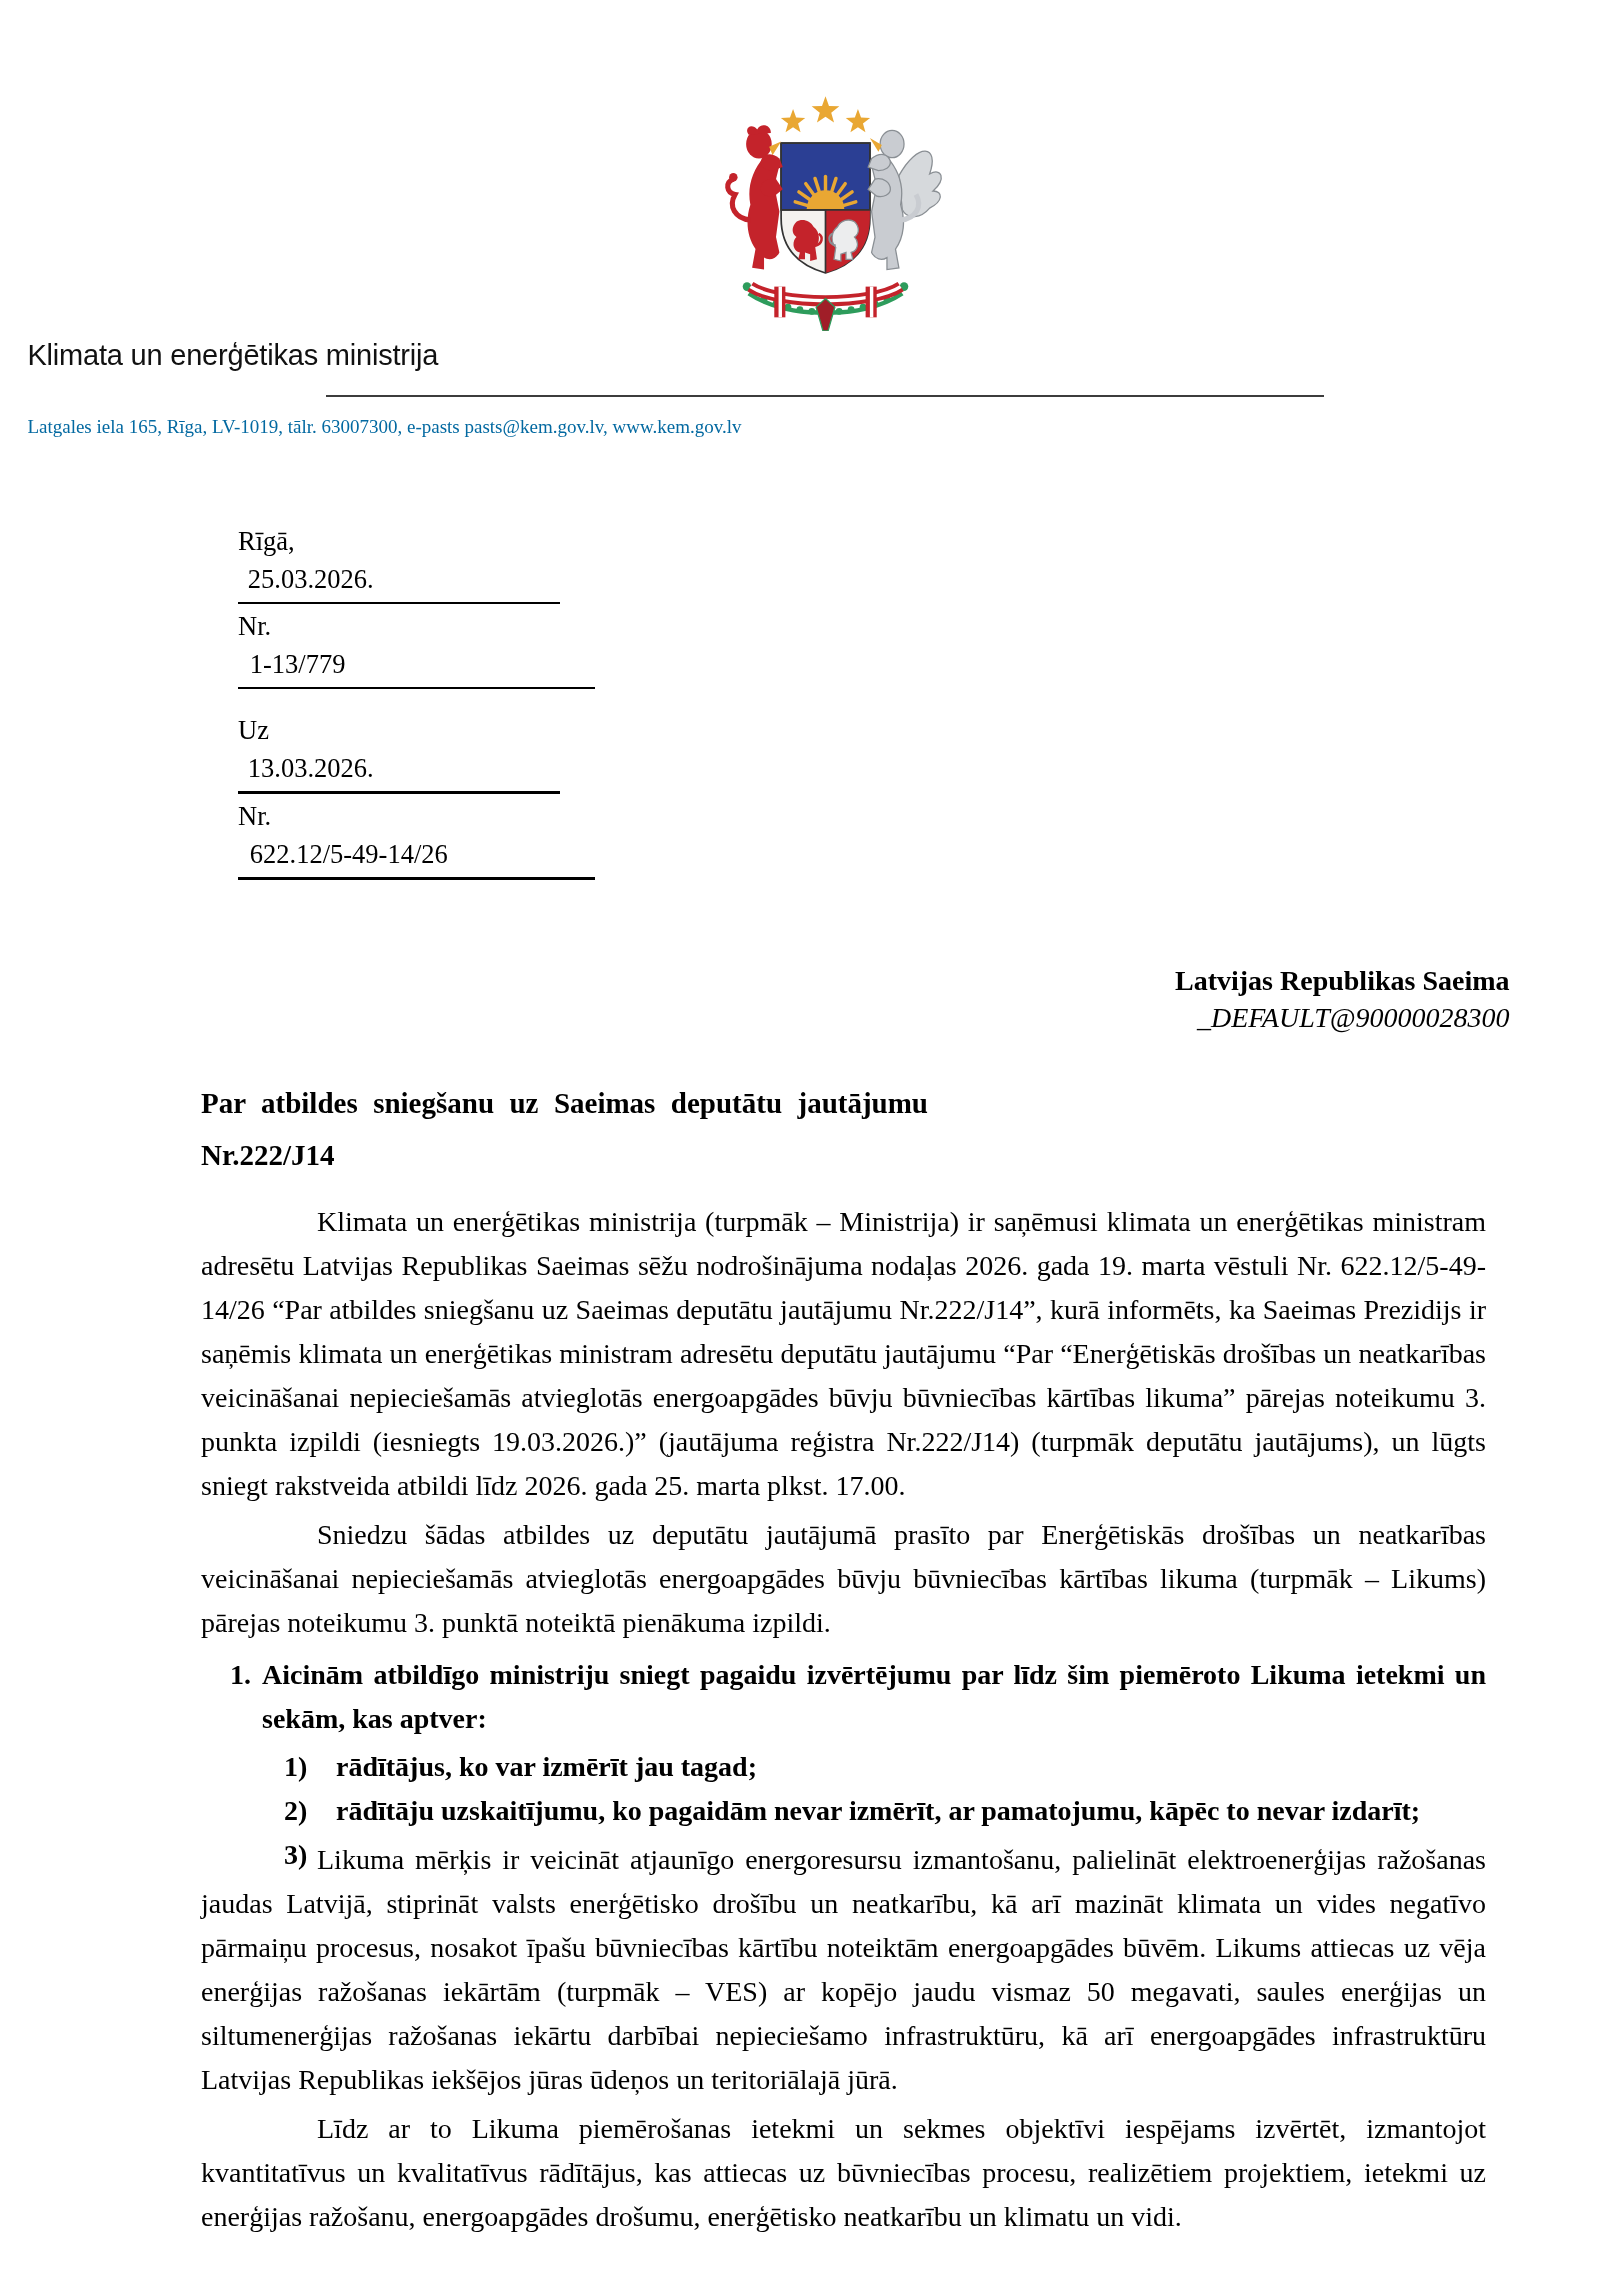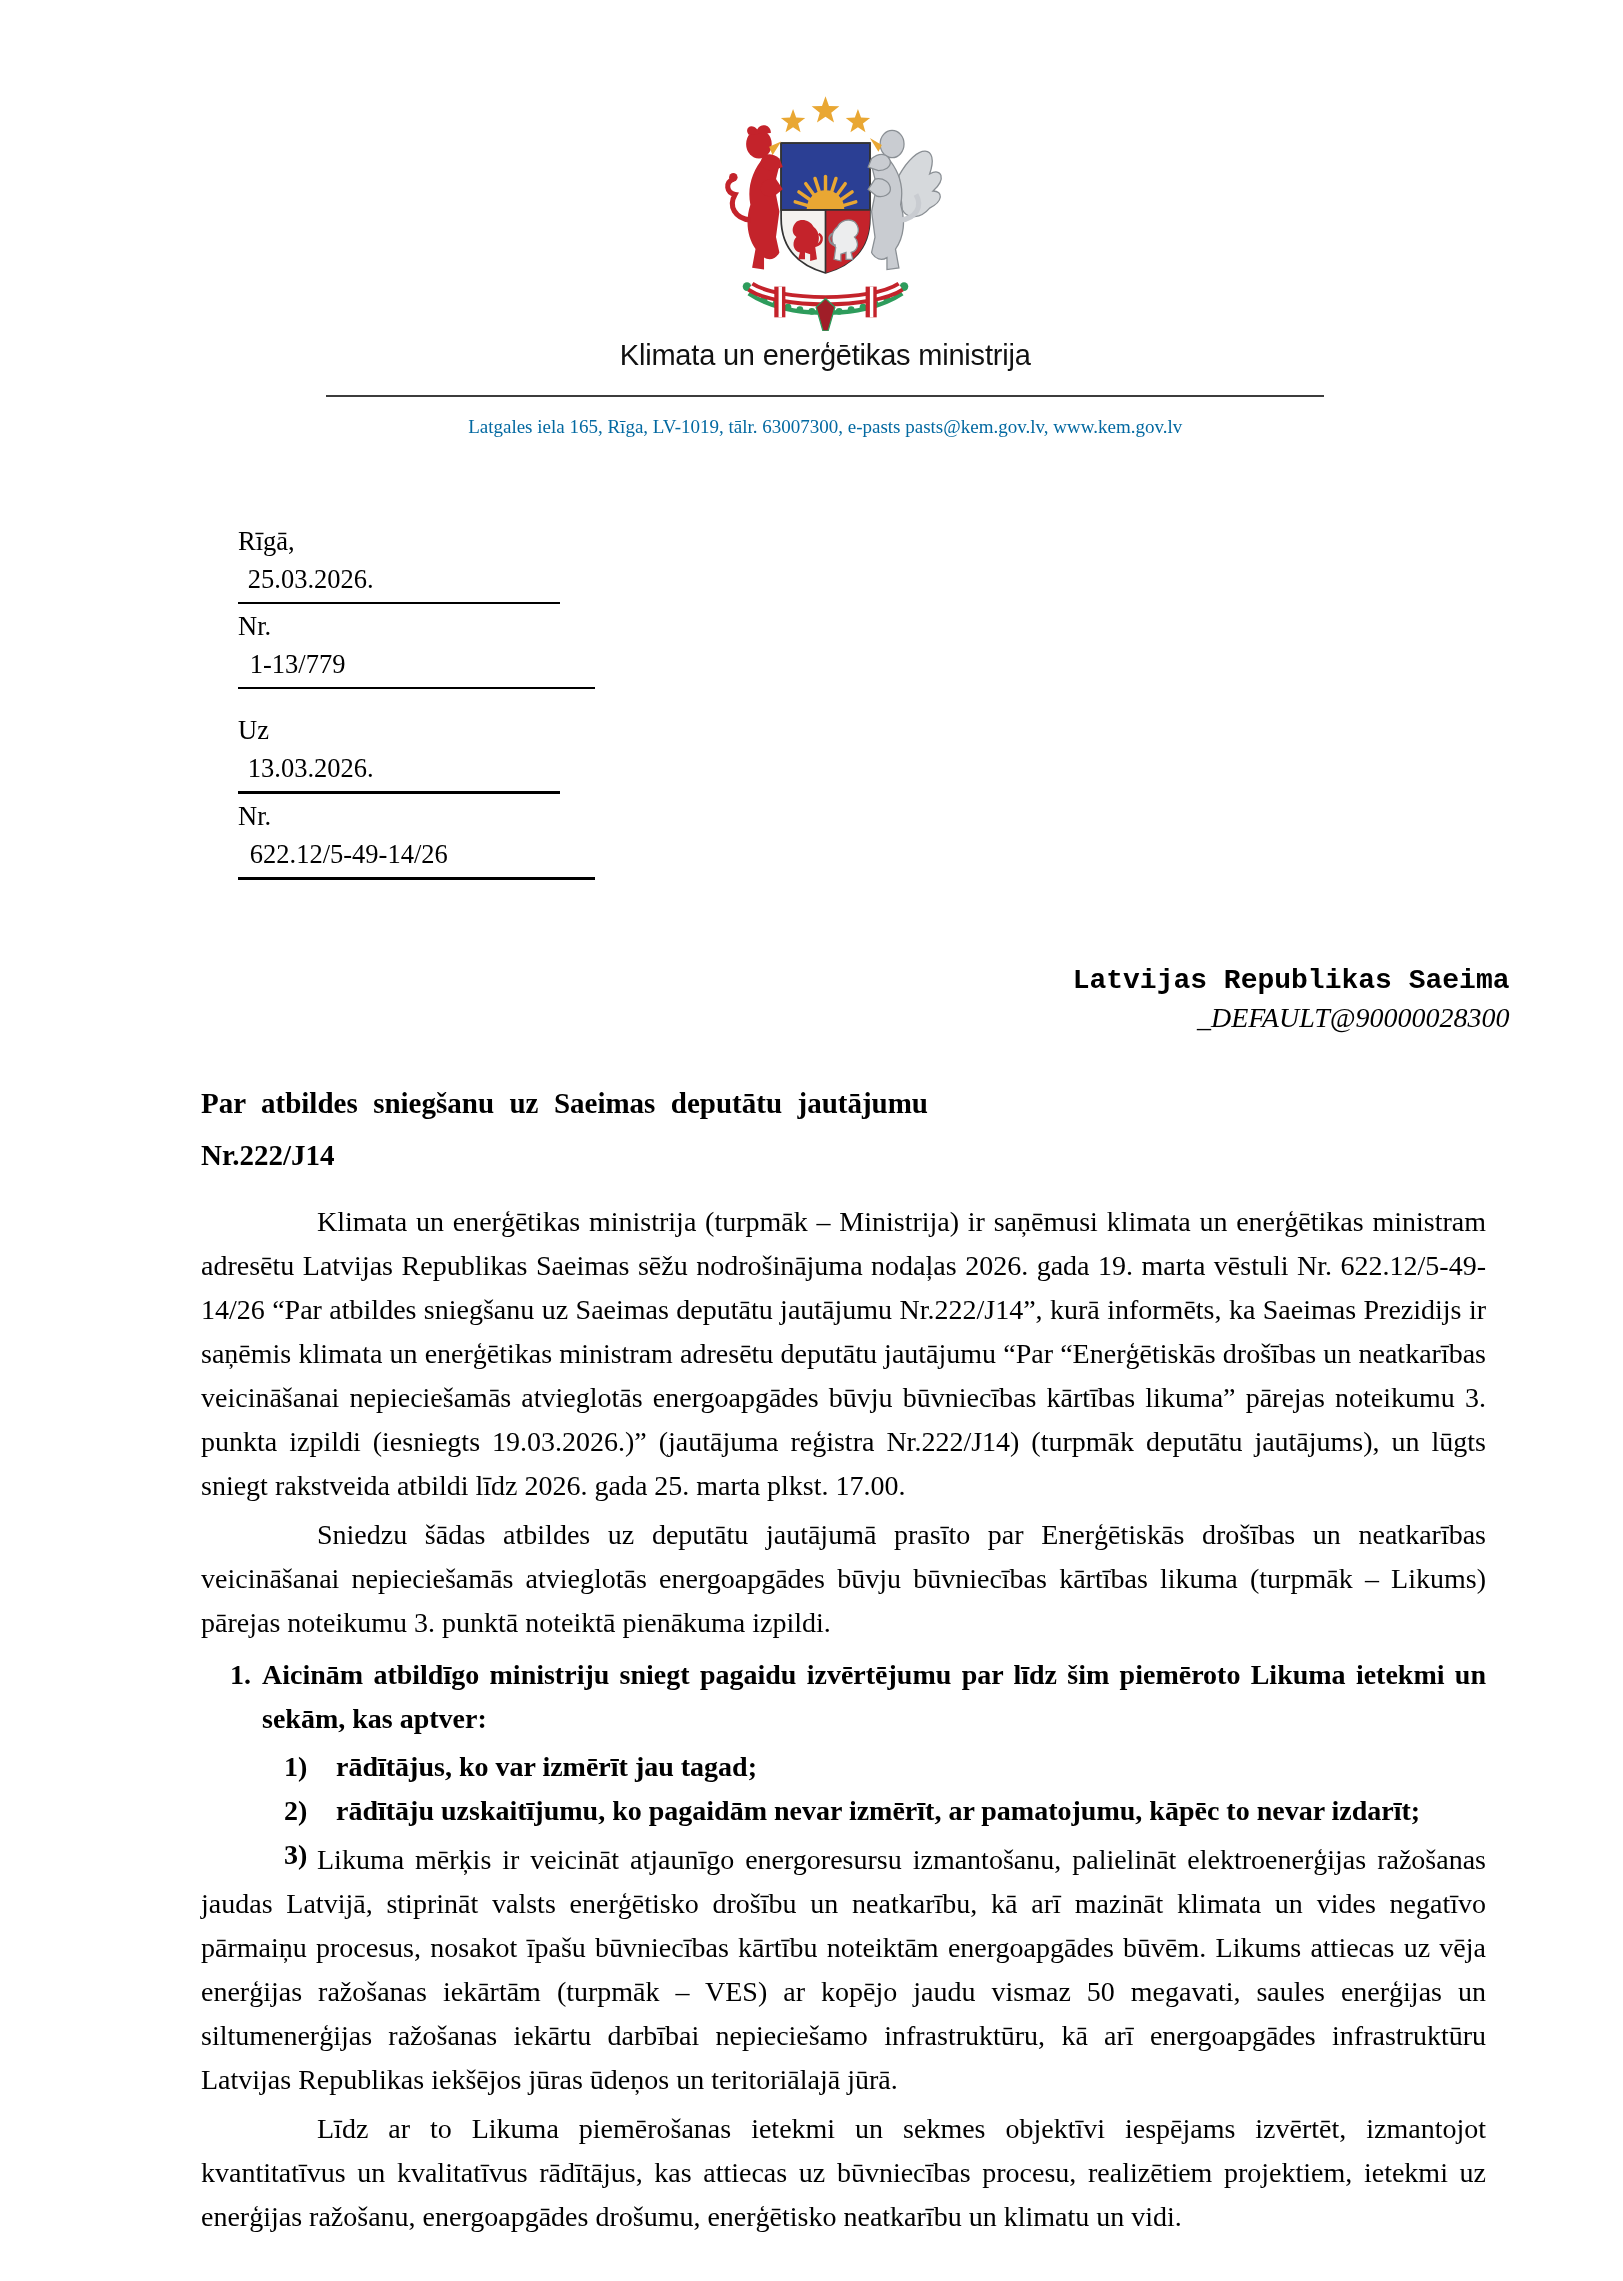--- a/index.html
+++ b/index.html
@@ -5,21 +5,21 @@
   html,body { margin:0; padding:0; background:#ffffff; }
   .page {
     position:relative;
     width:1623px; height:2282px;
     background:#ffffff;
     color:#000;
     font-family:"Liberation Serif","DejaVu Serif",serif;
     overflow:hidden;
   }
   
-  .letterhead { padding-top:92px; text-align:center; padding-left:27.4px; }
+  .letterhead { padding-top:92px; padding-left:27.4px; }
   .crest { display:block; margin:0 auto; }
   .ministry-title {
     margin-top:7.8px;
     font-family:"Liberation Sans","DejaVu Sans",sans-serif;
     font-size:29px; letter-spacing:-0.2px; color:#111;
   }
   .rule { width:998px; margin:23.5px auto 0; border-top:2px solid #3c3c3c; }
   .contact { margin-top:19px; font-size:19px; color:#0369a1; }
 
   
@@ -32,21 +32,21 @@
   .date-row span { display:block; padding-bottom:6.9px; }
   .dr-label { width:76px; }
   .dr-field1 { width:312px; border-bottom:2.9px solid #000; padding-left:9.8px; }
   .dr-gap { width:56px; }
   .dr-nr { width:52px; }
   .dr-field2 { width:345px; border-bottom:2.9px solid #000; padding-left:11.8px; }
   .row2 .dr-field1, .row2 .dr-field2 { border-bottom-width:3.9px; }
 
   
   .recipient { margin-top:82px; margin-right:-23.5px; text-align:right; font-size:28px; line-height:37px; }
-  .recipient-name { font-weight:bold;font-family:Liberation Mono, monospace; }
+  .recipient-name { font-weight:bold; }
   .recipient-eaddress, .recipient-email { font-style:italic; }
 
   
   .subject { margin-top:41px; width:727px; font-weight:bold; font-size:29px; line-height:52px; text-align:justify; }
 
   
   .body-text { margin-top:19.6px; }
   .para {
     margin:4.9px 0 0 0;
     font-size:28px; line-height:44px;

